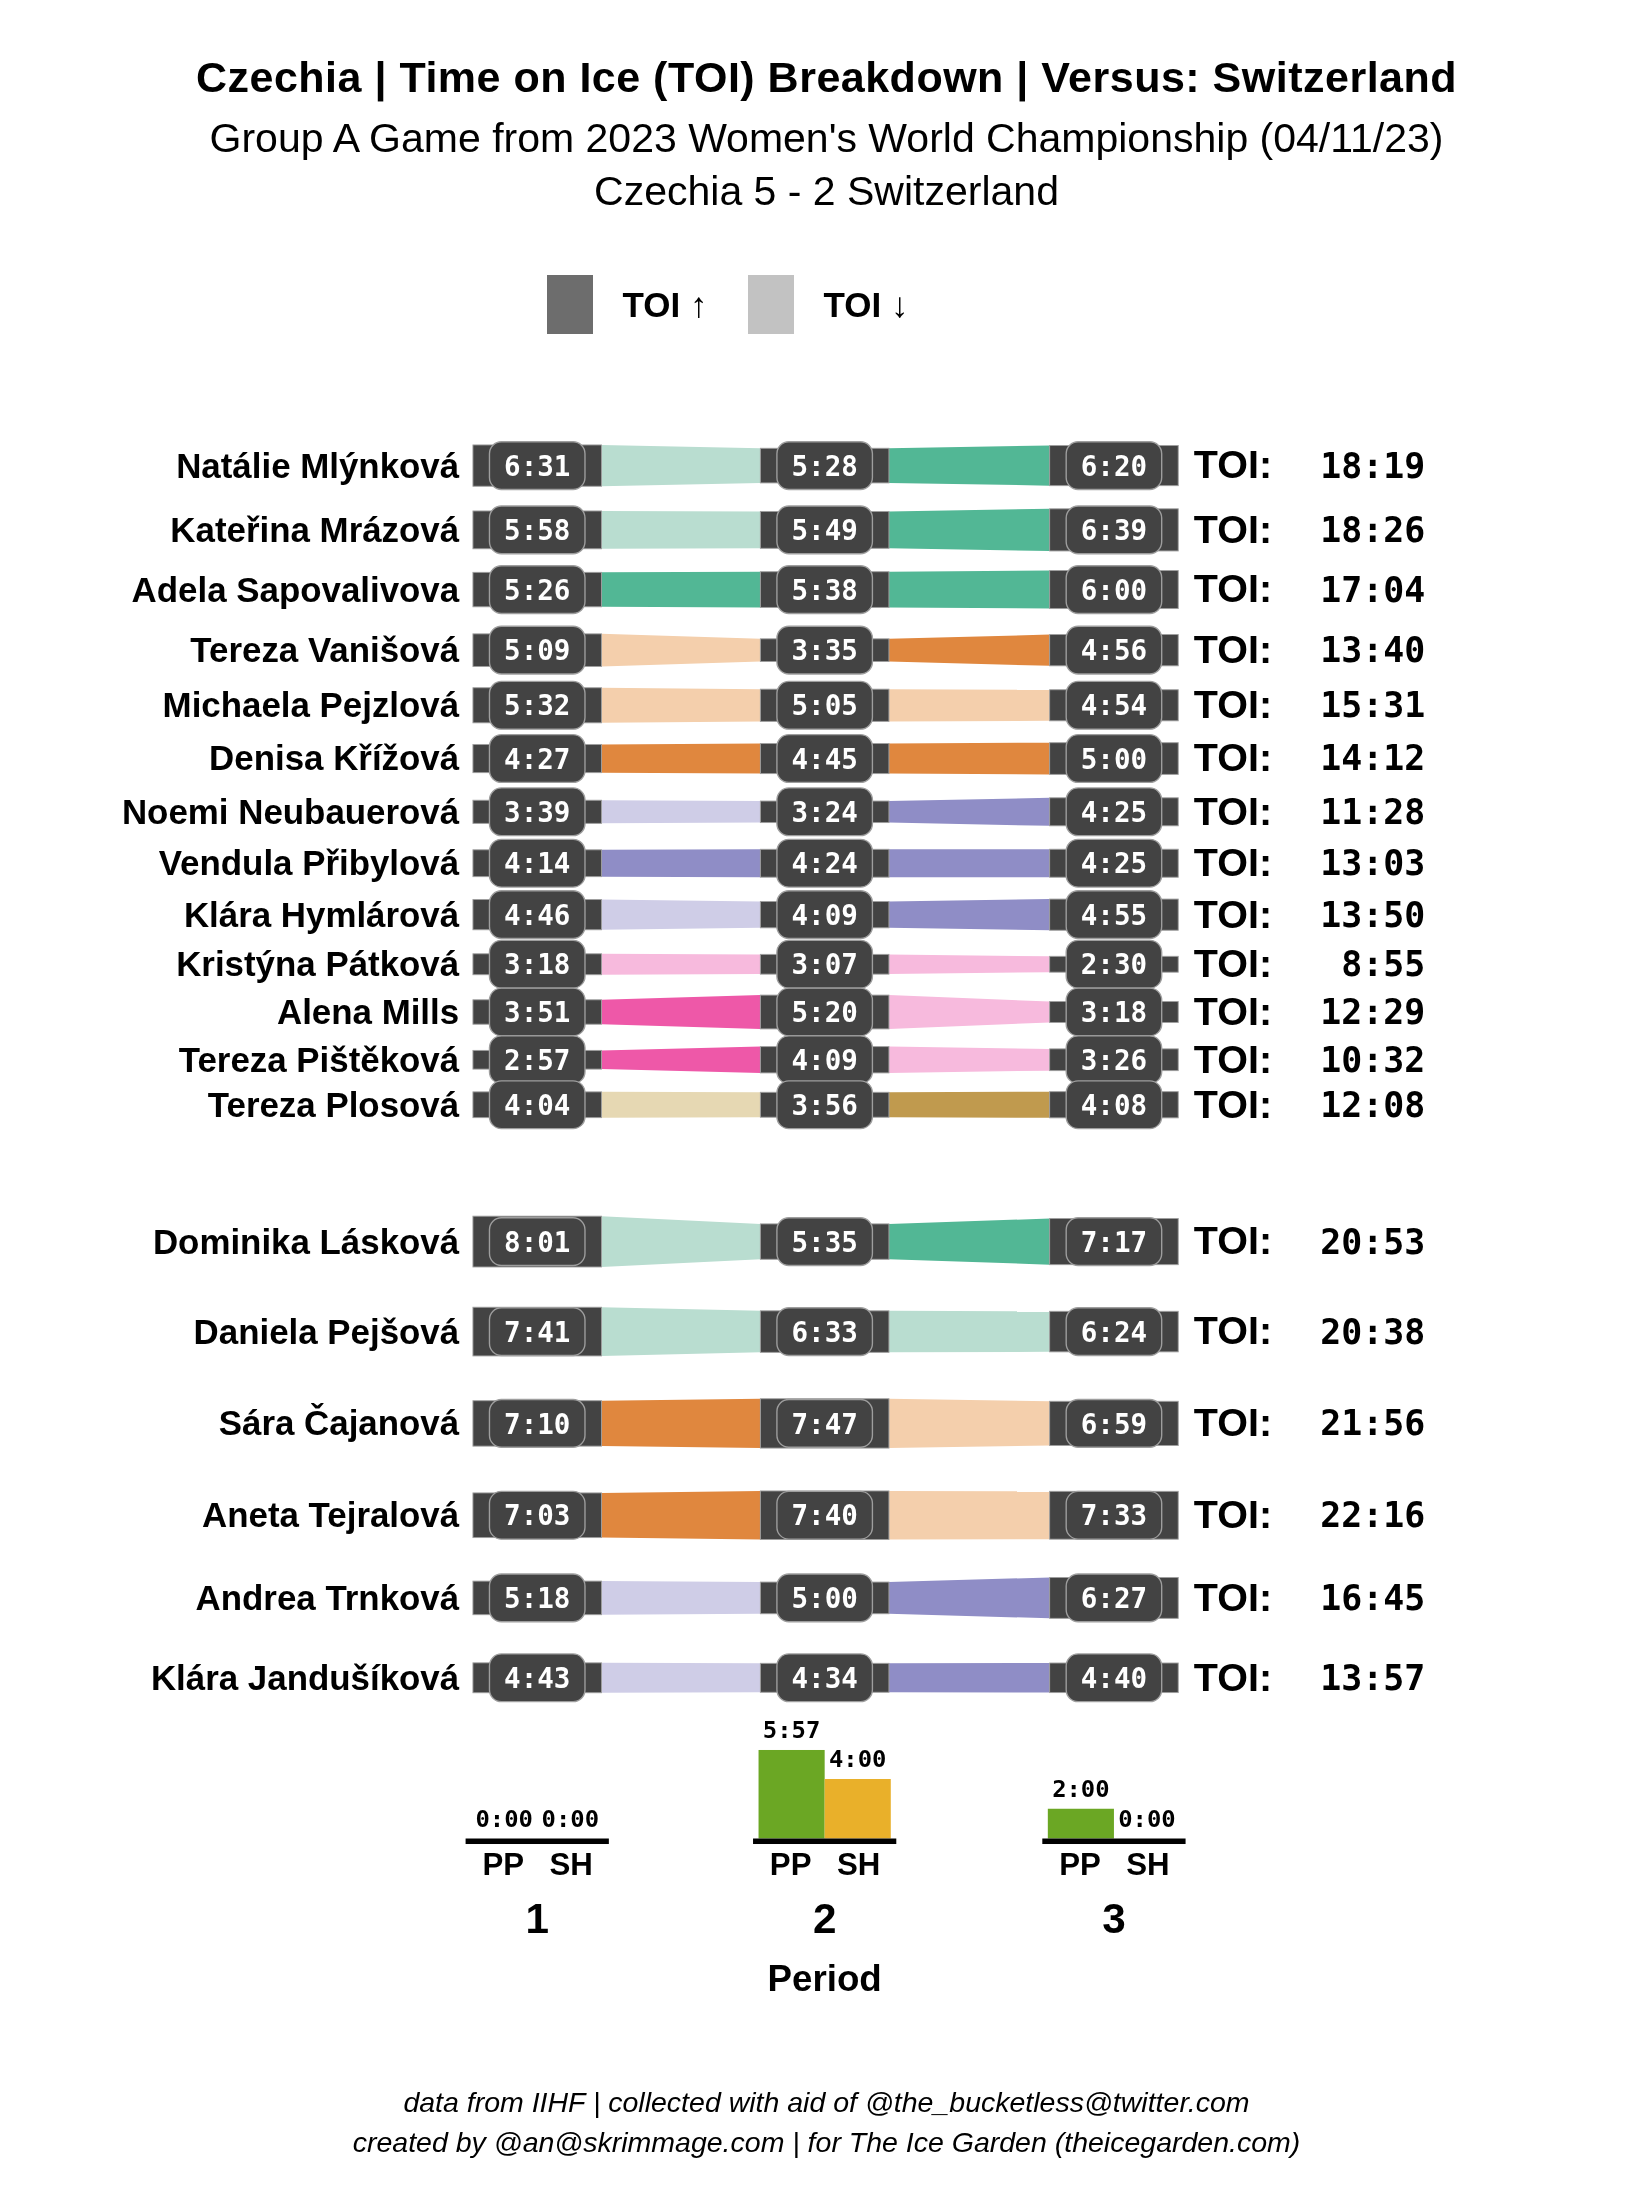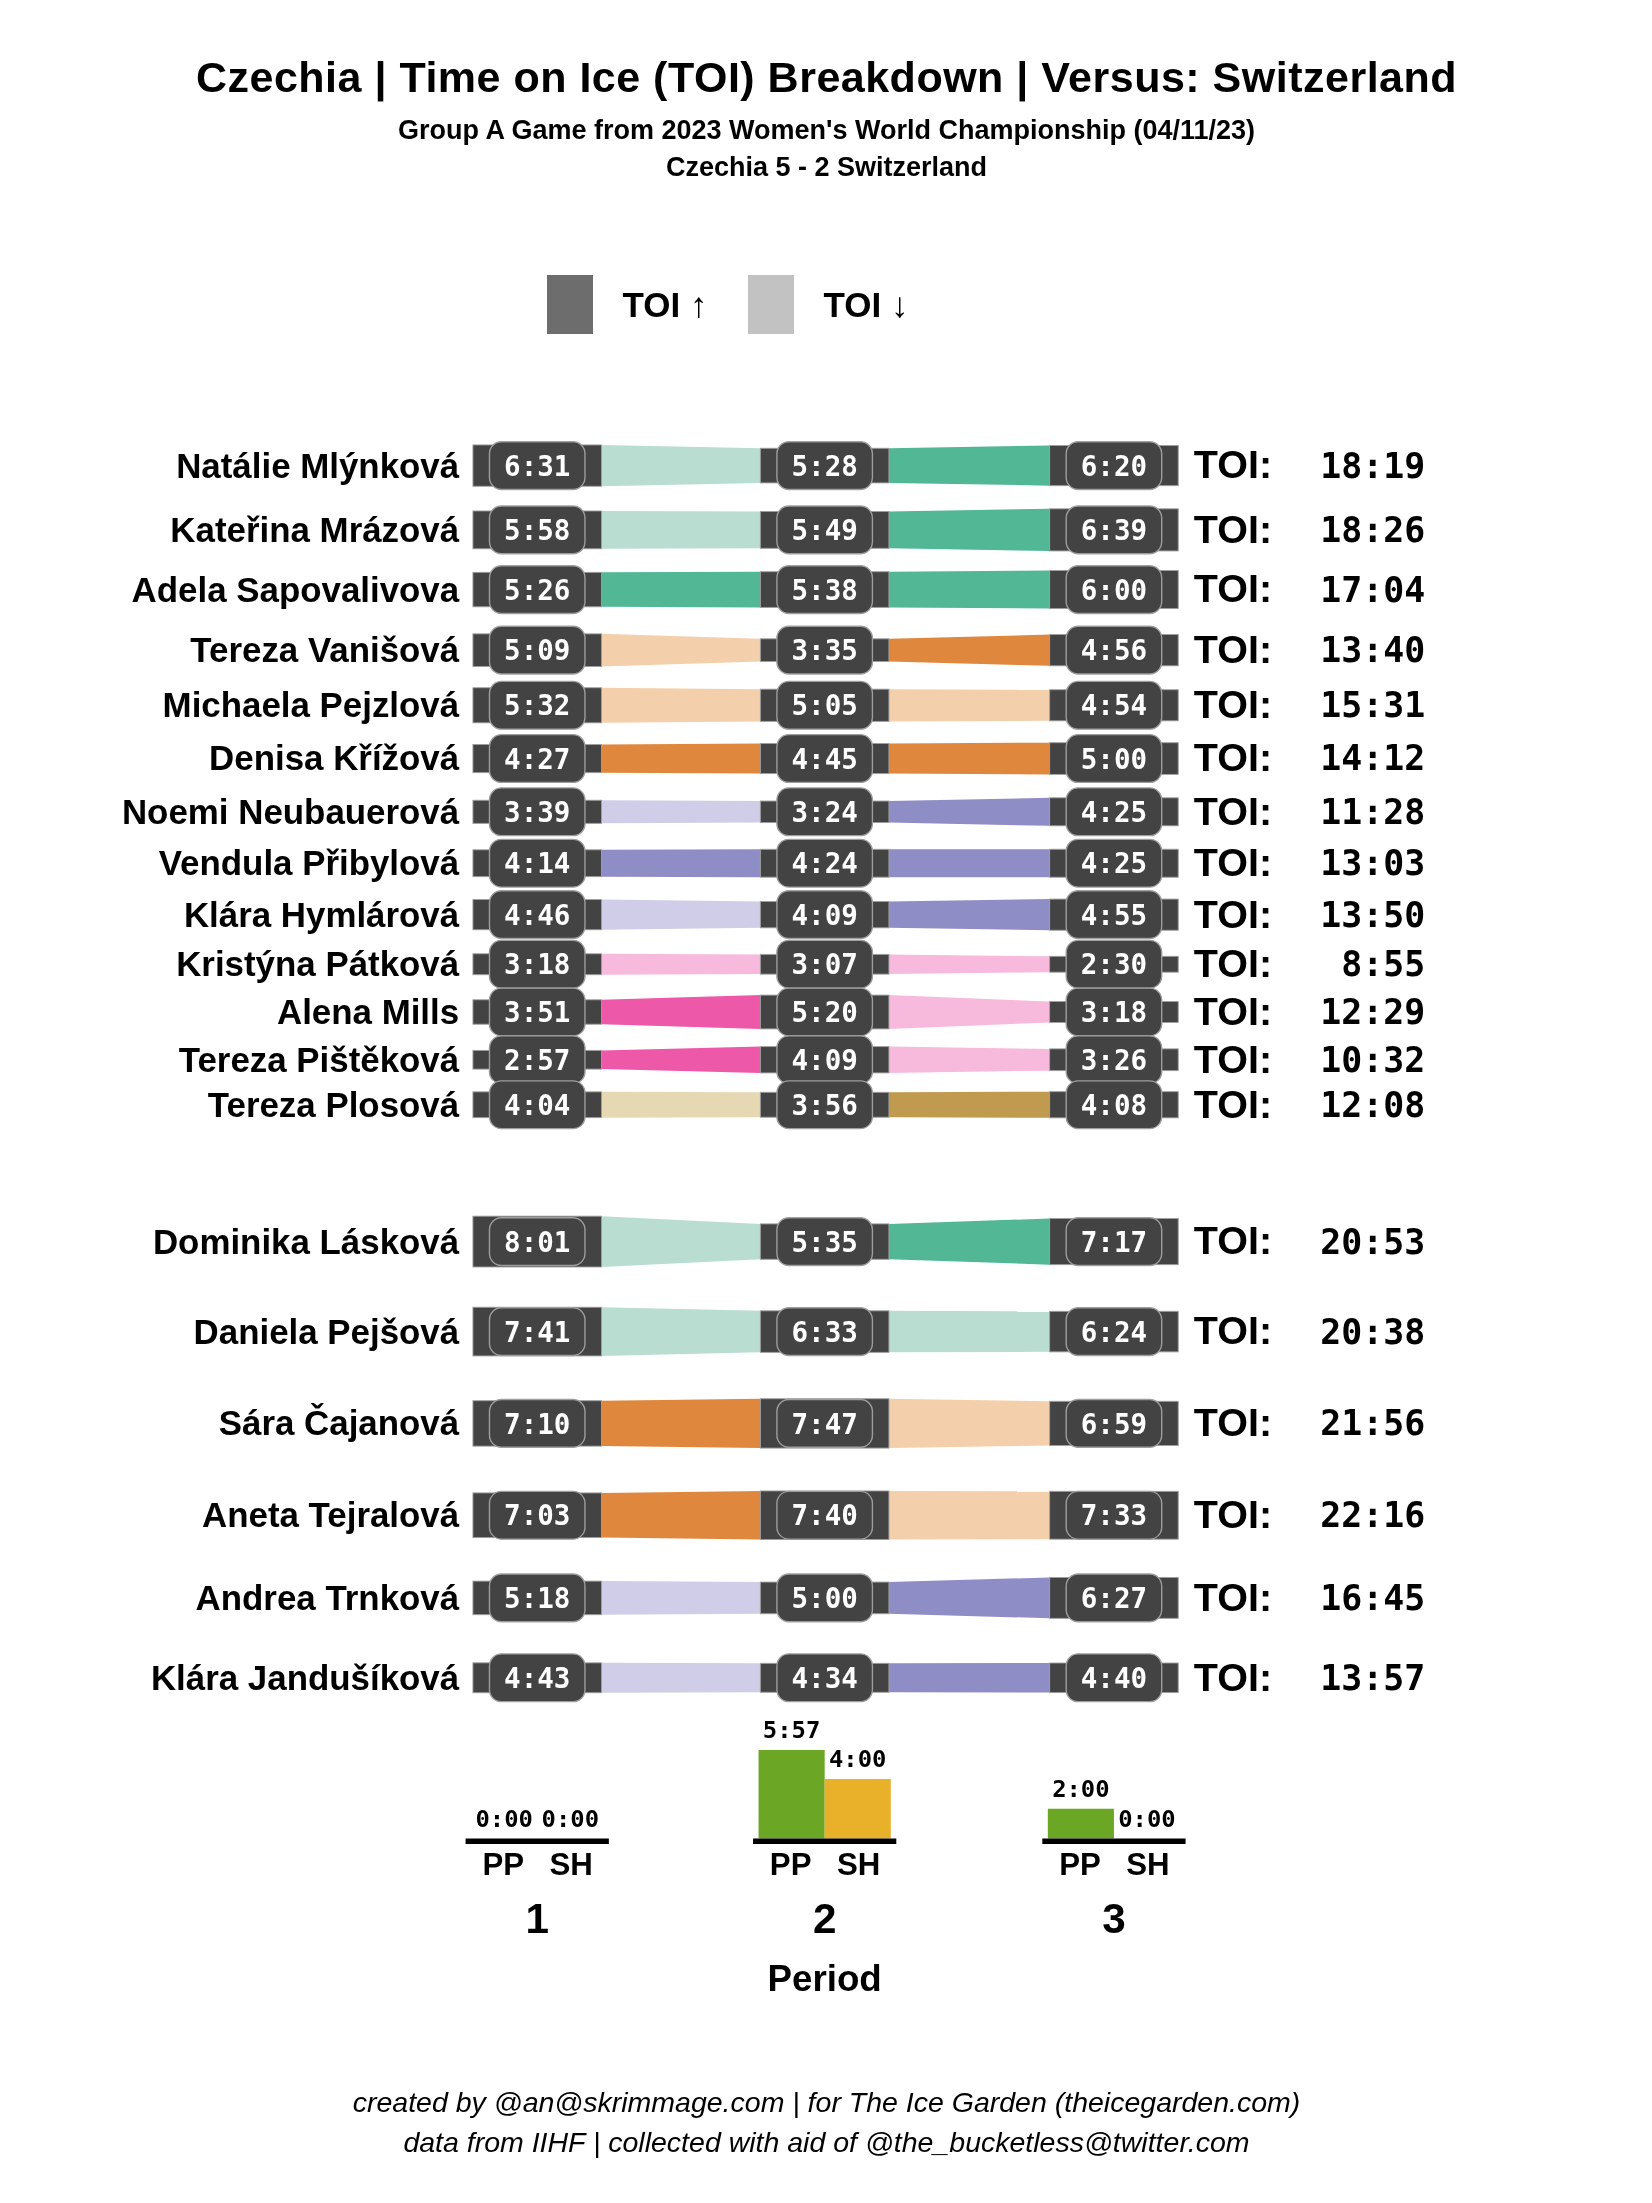--- a/index.html
+++ b/index.html
@@ -11,21 +11,21 @@
     overflow:hidden;
   }
   #header{
     position:absolute;top:53px;left:0;width:100%;
     text-align:center;color:#000;
   }
   #title{
     font-size:43px;font-weight:bold;letter-spacing:0.5px;
   }
   .subtitle{
-    font-size:27px;font-weight:700;margin-top:13px;
+    font-size:41px;font-weight:400;margin-top:13px;
   }
   #legend{
     position:absolute;top:275px;left:0;width:100%;
     display:flex;justify-content:center;align-items:center;
     transform:translateX(-99px);
     gap:40px;
   }
   .legend-item{display:flex;align-items:center;gap:30px;}
   .legend-swatch{width:46px;height:59px;}
   .legend-label{font-size:35px;font-weight:bold;color:#000;}
@@ -343,18 +343,18 @@
       <text x="1177" y="1956.6" text-anchor="middle" fill="#000" font-family="&quot;DejaVu Sans Mono&quot;, monospace" font-size="26" font-weight="bold">2:00</text>
       <text x="1249" y="1989" text-anchor="middle" fill="#000" font-family="&quot;DejaVu Sans Mono&quot;, monospace" font-size="26" font-weight="bold">0:00</text>
       <rect x="1135" y="2002" width="156" height="6" fill="#000"></rect>
       <text x="1176" y="2042" text-anchor="middle" fill="#000" font-family="&quot;Liberation Sans&quot;, sans-serif" font-size="34" font-weight="bold">PP</text>
       <text x="1250" y="2042" text-anchor="middle" fill="#000" font-family="&quot;Liberation Sans&quot;, sans-serif" font-size="34" font-weight="bold">SH</text>
       <text x="1213" y="2105" text-anchor="middle" fill="#000" font-family="&quot;Liberation Sans&quot;, sans-serif" font-size="46" font-weight="bold">3</text>
       <text x="898" y="2168" text-anchor="middle" fill="#000" font-family="&quot;Liberation Sans&quot;, sans-serif" font-size="40" font-weight="bold">Period</text>
     </svg>
 
   <div id="footer">
+    <div>data from IIHF | collected with aid of @the_bucketless@twitter.com</div>
     <div>created by @an@skrimmage.com | for The Ice Garden (theicegarden.com)</div>
-    <div>data from IIHF | collected with aid of @the_bucketless@twitter.com</div>
   </div>
 
 </div>
 
 
 </body></html>

